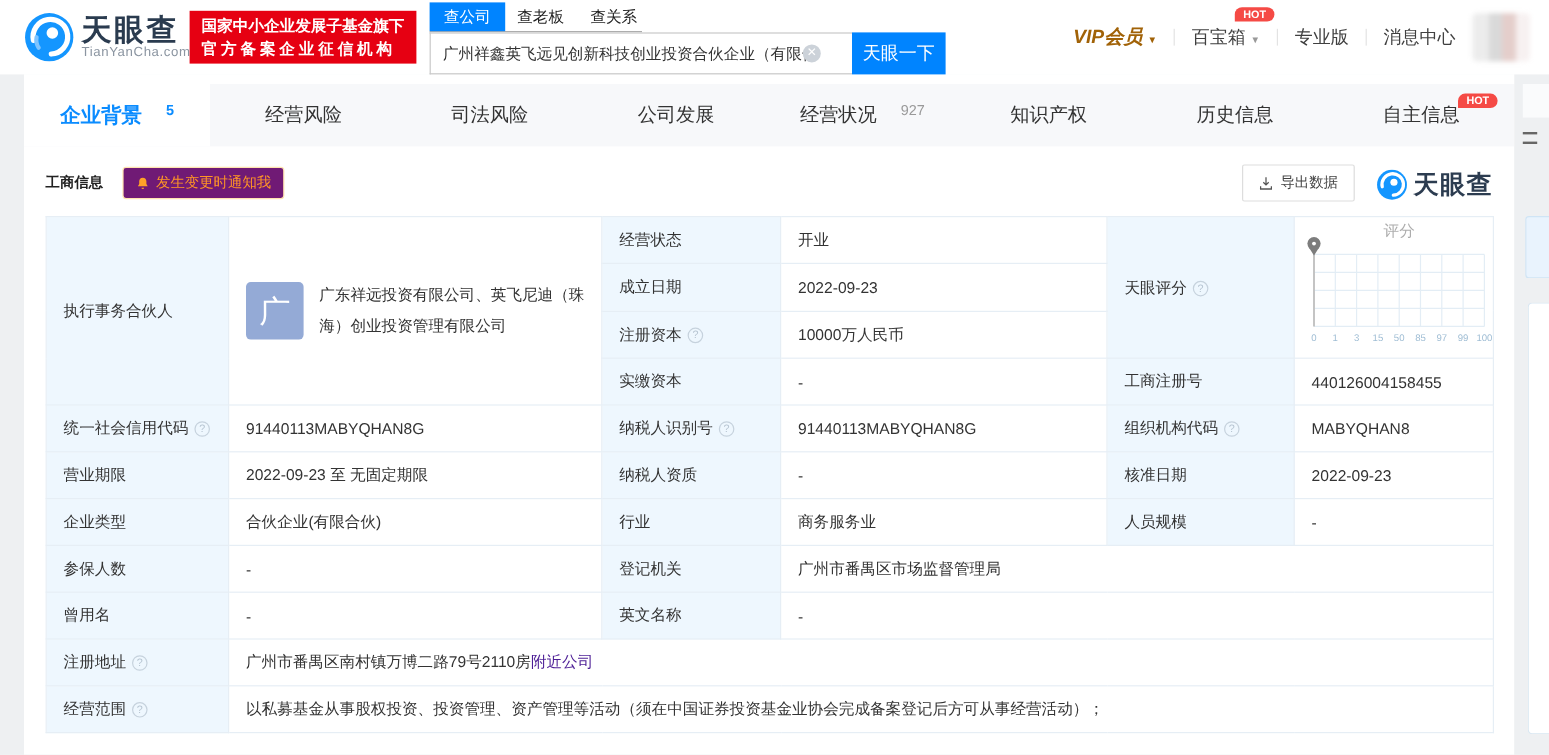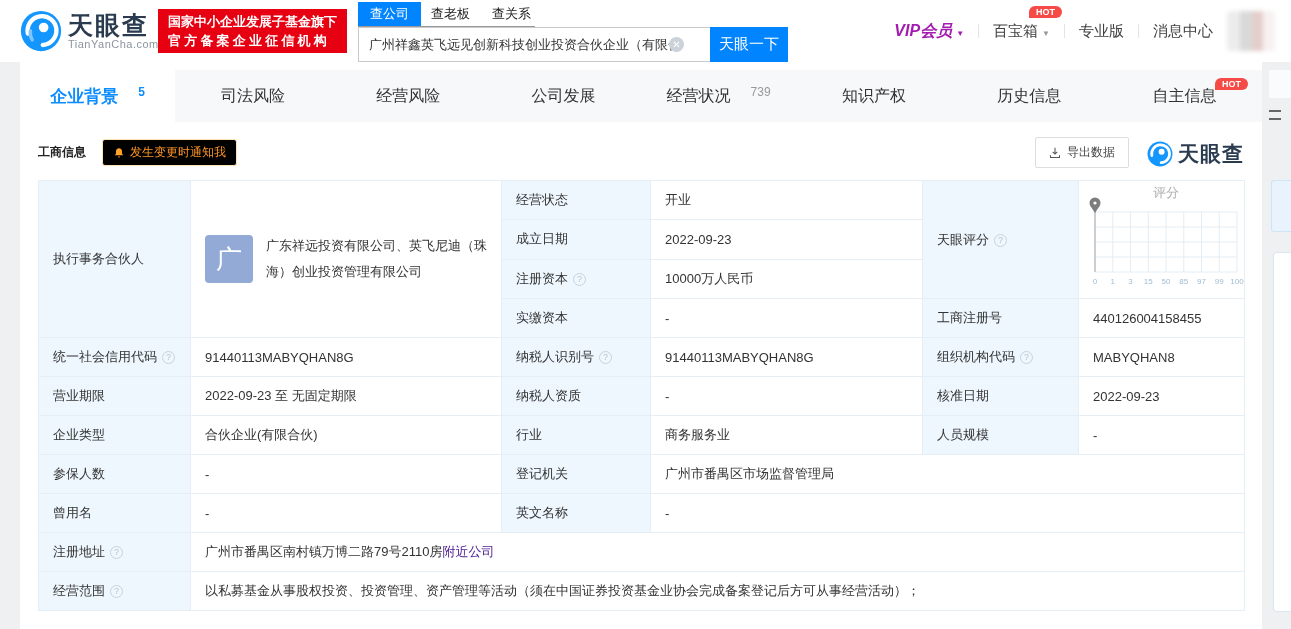--- a/index.html
+++ b/index.html
@@ -27,21 +27,21 @@
   .search-input-wrap { position:relative; width:352px; }
   .search-input-wrap input { width:352px; height:35px; border:1px solid #c9c9c9; border-right:none;
     font-size:13px; color:#333; padding:0 30px 0 10px; outline:none;
     font-family:"Liberation Sans","DejaVu Sans",sans-serif; }
   .clear-icon { position:absolute; right:26px; top:10px; width:15px; height:15px; border-radius:50%;
     background:#ccd2d9; color:#fff; font-size:10px; line-height:15px; text-align:center; cursor:pointer; }
   .search-btn { width:78px; height:35px; background:#0084ff; color:#fff; border:none; font-size:15px;
     cursor:pointer; font-family:"Liberation Sans","DejaVu Sans",sans-serif; }
 
   .top-nav { position:absolute; right:16px; top:0; height:62px; display:flex; align-items:center; }
-  .vip { color:#a21caf; font-size:16px; font-weight:bold; font-style:italic; cursor:pointer; white-space:nowrap; }
+  .vip { color:#a16207; font-size:16px; font-weight:bold; font-style:italic; cursor:pointer; white-space:nowrap; }
   .caret { font-size:8px; margin-left:4px; font-style:normal; }
   .nav-sep { width:1px; height:14px; background:#e3e3e3; margin:0 14px; }
   .nav-item { font-size:15px; color:#404040; cursor:pointer; position:relative; white-space:nowrap; }
   .nav-item .caret { color:#999; }
   .hot-badge { position:absolute; top:-16px; right:-12px; background:#f54a45; color:#fff; font-size:9px;
     font-weight:bold; padding:1px 7px; border-radius:7px 7px 7px 0; }
   .avatar-blur { width:48px; height:40px; margin-left:14px; border-radius:4px;
     background:linear-gradient(90deg,#ececec 0 28%,#d9d9d9 28% 52%,#e4cecb 52% 76%,#f7f1f1 76%);
     filter:blur(2px); }
 
@@ -54,21 +54,21 @@
   .ptab { flex:1; display:flex; align-items:center; justify-content:center; font-size:16px; color:#333;
     cursor:pointer; position:relative;gap:16px; }
   .ptab.active { background:#fff; color:#0b8cff; font-weight:bold; font-size:17px; }
   .ptab .count { font-size:12px; margin-left:4px; position:relative; top:-4px; color:#999; }
   .ptab.active .count { color:#0b8cff; }
   .ptab .hot-badge { top:8px; right:14px; position:absolute; }
 
   .section-head { display:flex; align-items:center; padding:15px 18px 12px; }
   .section-title { font-size:12px; font-weight:bold; color:#222; }
   .notify-badge { display:flex; align-items:center; gap:5px; margin-left:16px; border:1px solid #ffe3b0;
-    background:#000000; color:#ff9625; font-size:12px; padding:4px 10px; border-radius:3px; cursor:pointer; }
+    background:#701a75; color:#ff9625; font-size:12px; padding:4px 10px; border-radius:3px; cursor:pointer; }
   .head-right { margin-left:auto; display:flex; align-items:flex-end; }
   .export-btn { display:flex; align-items:center; gap:6px; border:1px solid #ddd; background:#fff;
     border-radius:2px; padding:6px 13px; font-size:12px; color:#444; cursor:pointer;
     font-family:"Liberation Sans","DejaVu Sans",sans-serif; }
   .watermark { display:flex; align-items:center; gap:5px; margin-left:18px; }
   .watermark .wm-text { font-size:21px; font-weight:bold; color:#2c3c50; letter-spacing:1px; }
 
   
   table.info { border-collapse:collapse; table-layout:fixed; width:1206px; margin:0 18px; }
   .info td { border:1px solid #e6eef5; font-size:13px; color:#333; height:39px; padding:0 14px;
@@ -150,31 +150,31 @@
   <div class="main-bg">
     <div class="card">
       <div class="card-gap"></div>
 
       <nav class="page-tabs">
         <div class="ptab active">
           <span>企业背景</span>
             <span class="count">5</span>
         </div>
         <div class="ptab">
+          <span>经营风险</span>
+        </div>
+        <div class="ptab">
           <span>司法风险</span>
         </div>
         <div class="ptab">
-          <span>经营风险</span>
-        </div>
-        <div class="ptab">
           <span>公司发展</span>
         </div>
         <div class="ptab">
           <span>经营状况</span>
-            <span class="count">739</span>
+            <span class="count">927</span>
         </div>
         <div class="ptab">
           <span>知识产权</span>
         </div>
         <div class="ptab">
           <span>历史信息</span>
         </div>
         <div class="ptab">
           <span>自主信息</span>
           <span class="hot-badge">HOT</span>

